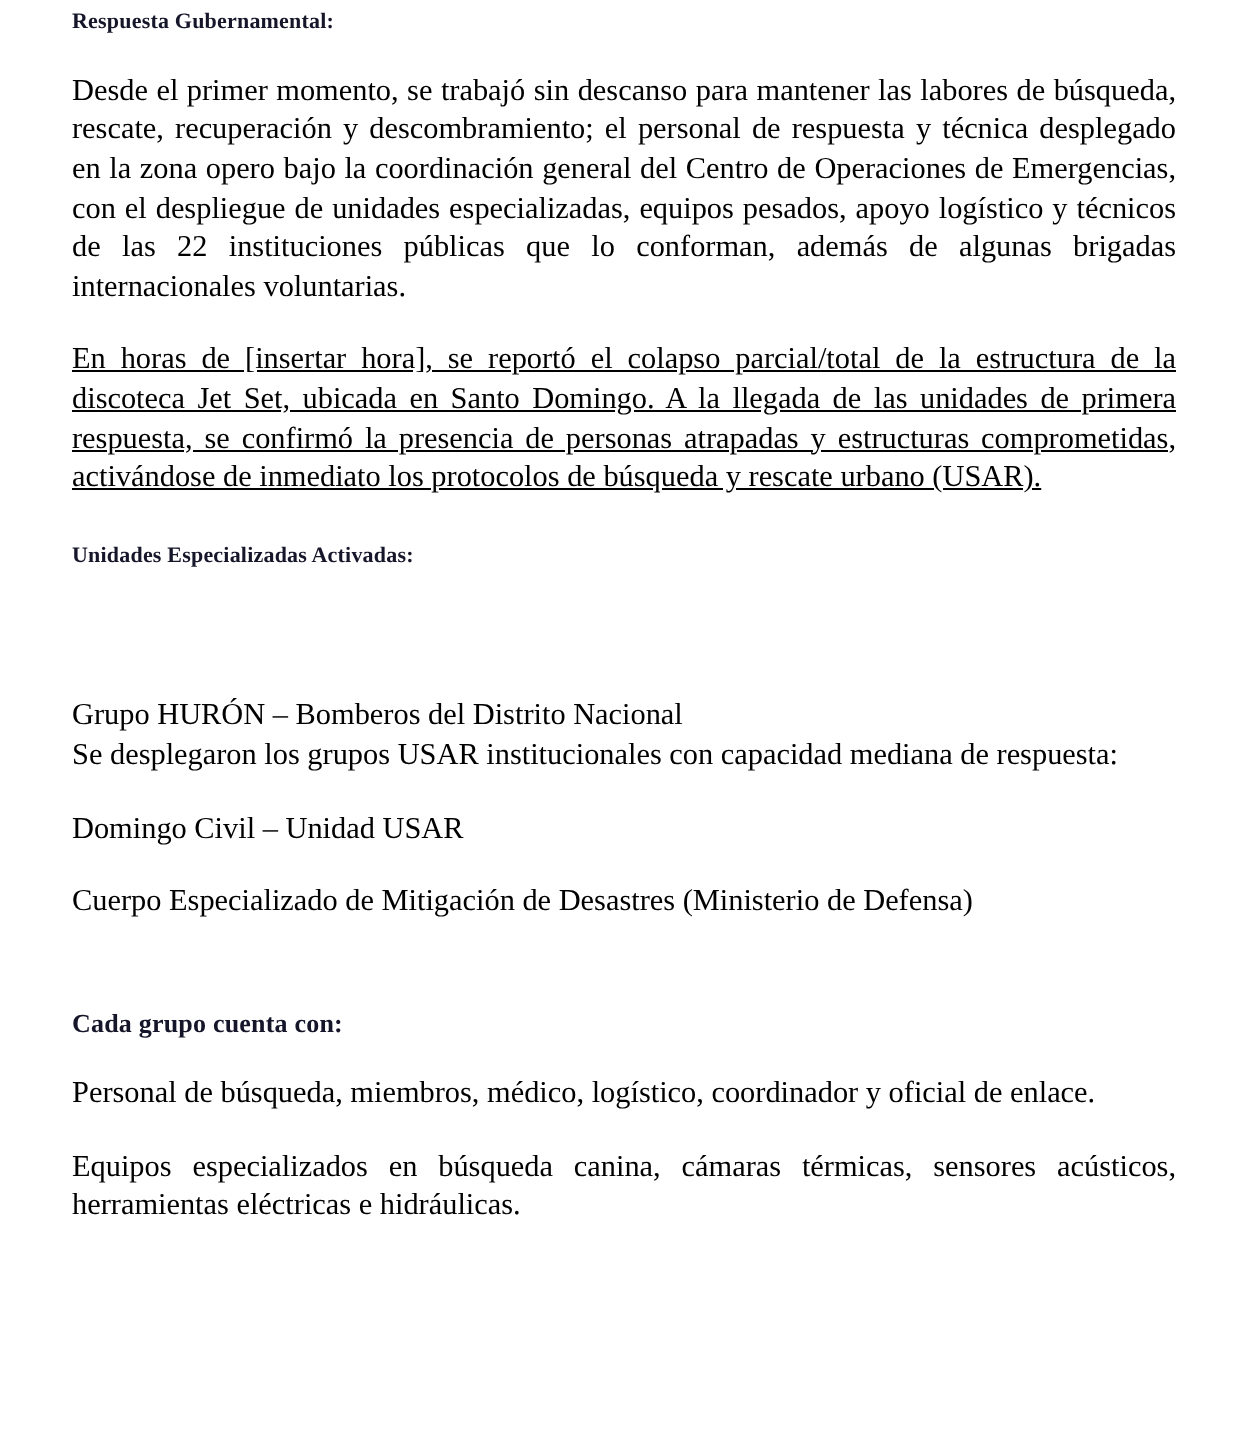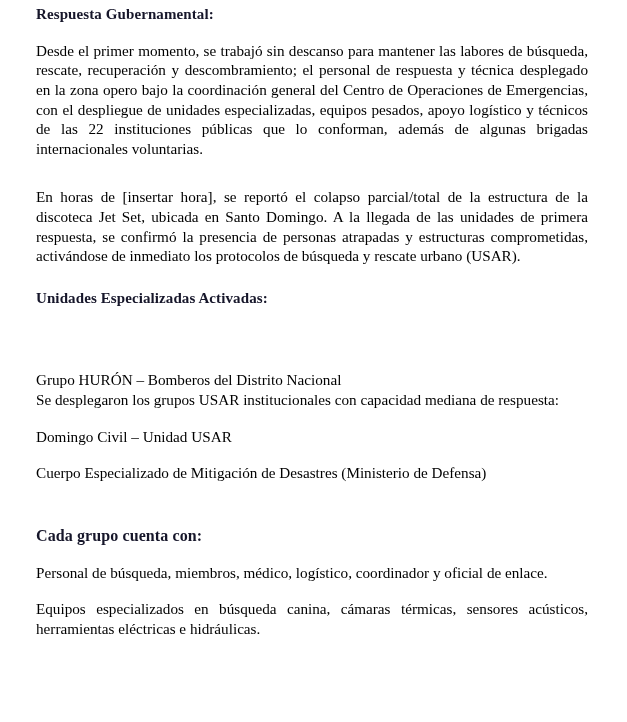--- a/index.html
+++ b/index.html
@@ -32,25 +32,25 @@
 
   
   .heading {
     font-weight: bold;
     color: #16162a;
     letter-spacing: 0.1px;
     line-height: 1.25;
   }
 
   .heading-lg {
-    font-size: 15px;
+    font-size: 11px;
   }
 
   .heading-sm {
-    font-size: 16px;
+    font-size: 13px;
   }
 
   .h-respuesta {
     margin: 5px 0 0 0;
   }
 
   .h-unidades {
     margin: 23px 0 0 0;
   }
 
@@ -73,21 +73,22 @@
 
   .para-left {
     text-align: left;
   }
 
   .p-desde {
     margin-top: 17px;
   }
 
   .p-enhoras {
-    margin-top: 29px;
+    margin-top: 17px;
+    text-decoration: underline;
   }
 
   .p-sedesplegaron {
     margin-top: 0;
   }
 
   .p-item {
     margin-top: 17px;
   }
 

